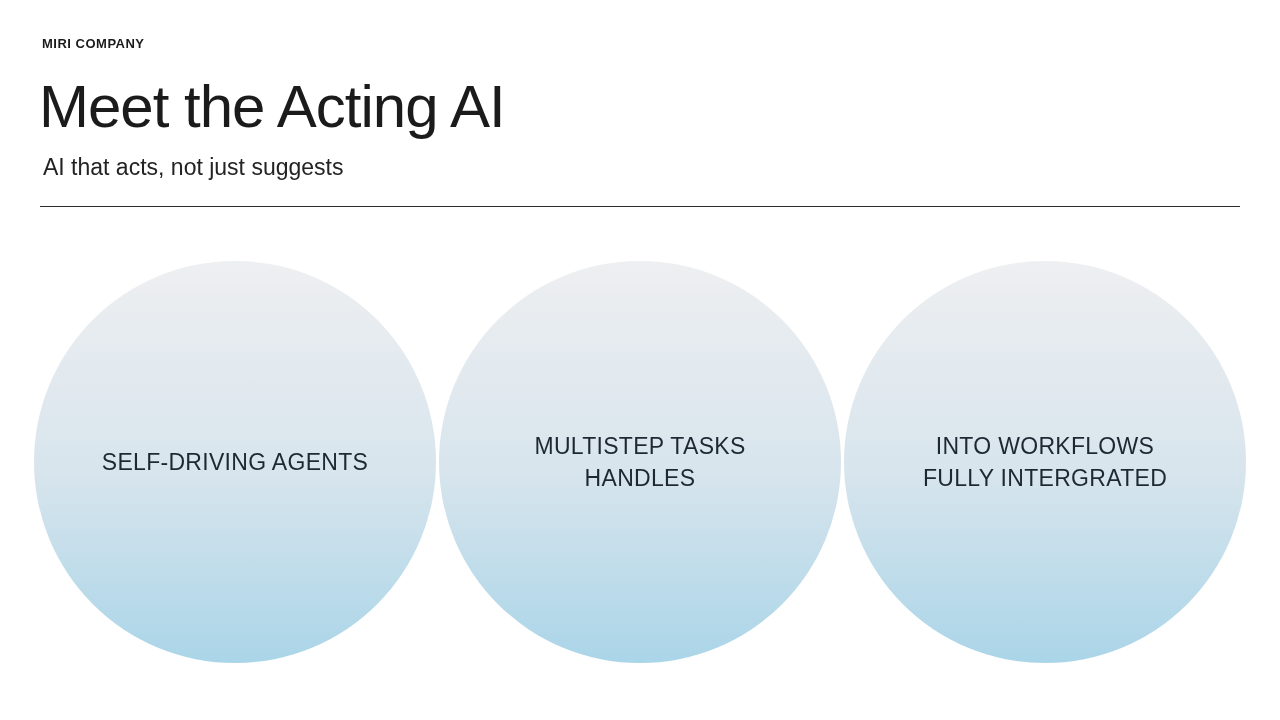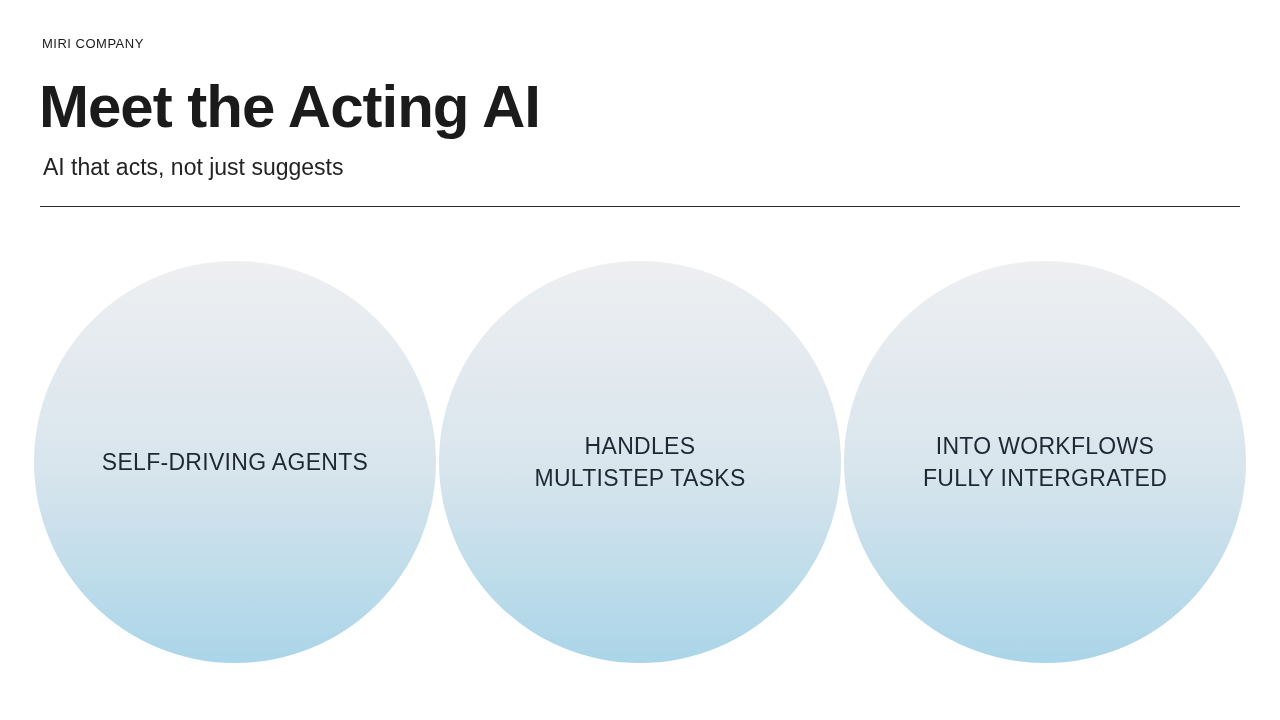--- a/index.html
+++ b/index.html
@@ -26,32 +26,32 @@
     width: 1280px;
     height: 720px;
     overflow: hidden;
     background: var(--background);
   }
   .brand {
     position: absolute;
     left: 42px;
     top: 36px;
     font-size: 13px;
-    font-weight: 400;
+    font-weight: 700;
     letter-spacing: 0.5px;
     color: var(--text-dark);
   }
   .title {
     position: absolute;
     left: 39px;
     top: 74px;
     margin: 0;
     font-size: 60px;
     line-height: 66px;
-    font-weight: 700;
+    font-weight: 400;
     letter-spacing: -1px;
     color: var(--text-dark);
   }
   .subtitle {
     position: absolute;
     left: 43px;
     top: 154px;
     font-size: 23px;
     line-height: 26px;
     font-weight: 400;
@@ -120,22 +120,22 @@
   <div class="circles">
 
     <div class="circle circle-1">
       <div class="circle-label">
         <span>SELF-DRIVING AGENTS</span>
       </div>
     </div>
 
     <div class="circle circle-2">
       <div class="circle-label">
+        <span>MULTISTEP TASKS</span>
         <span>HANDLES</span>
-        <span>MULTISTEP TASKS</span>
       </div>
     </div>
 
     <div class="circle circle-3">
       <div class="circle-label">
         <span>INTO WORKFLOWS</span>
         <span>FULLY INTERGRATED</span>
       </div>
     </div>
 

